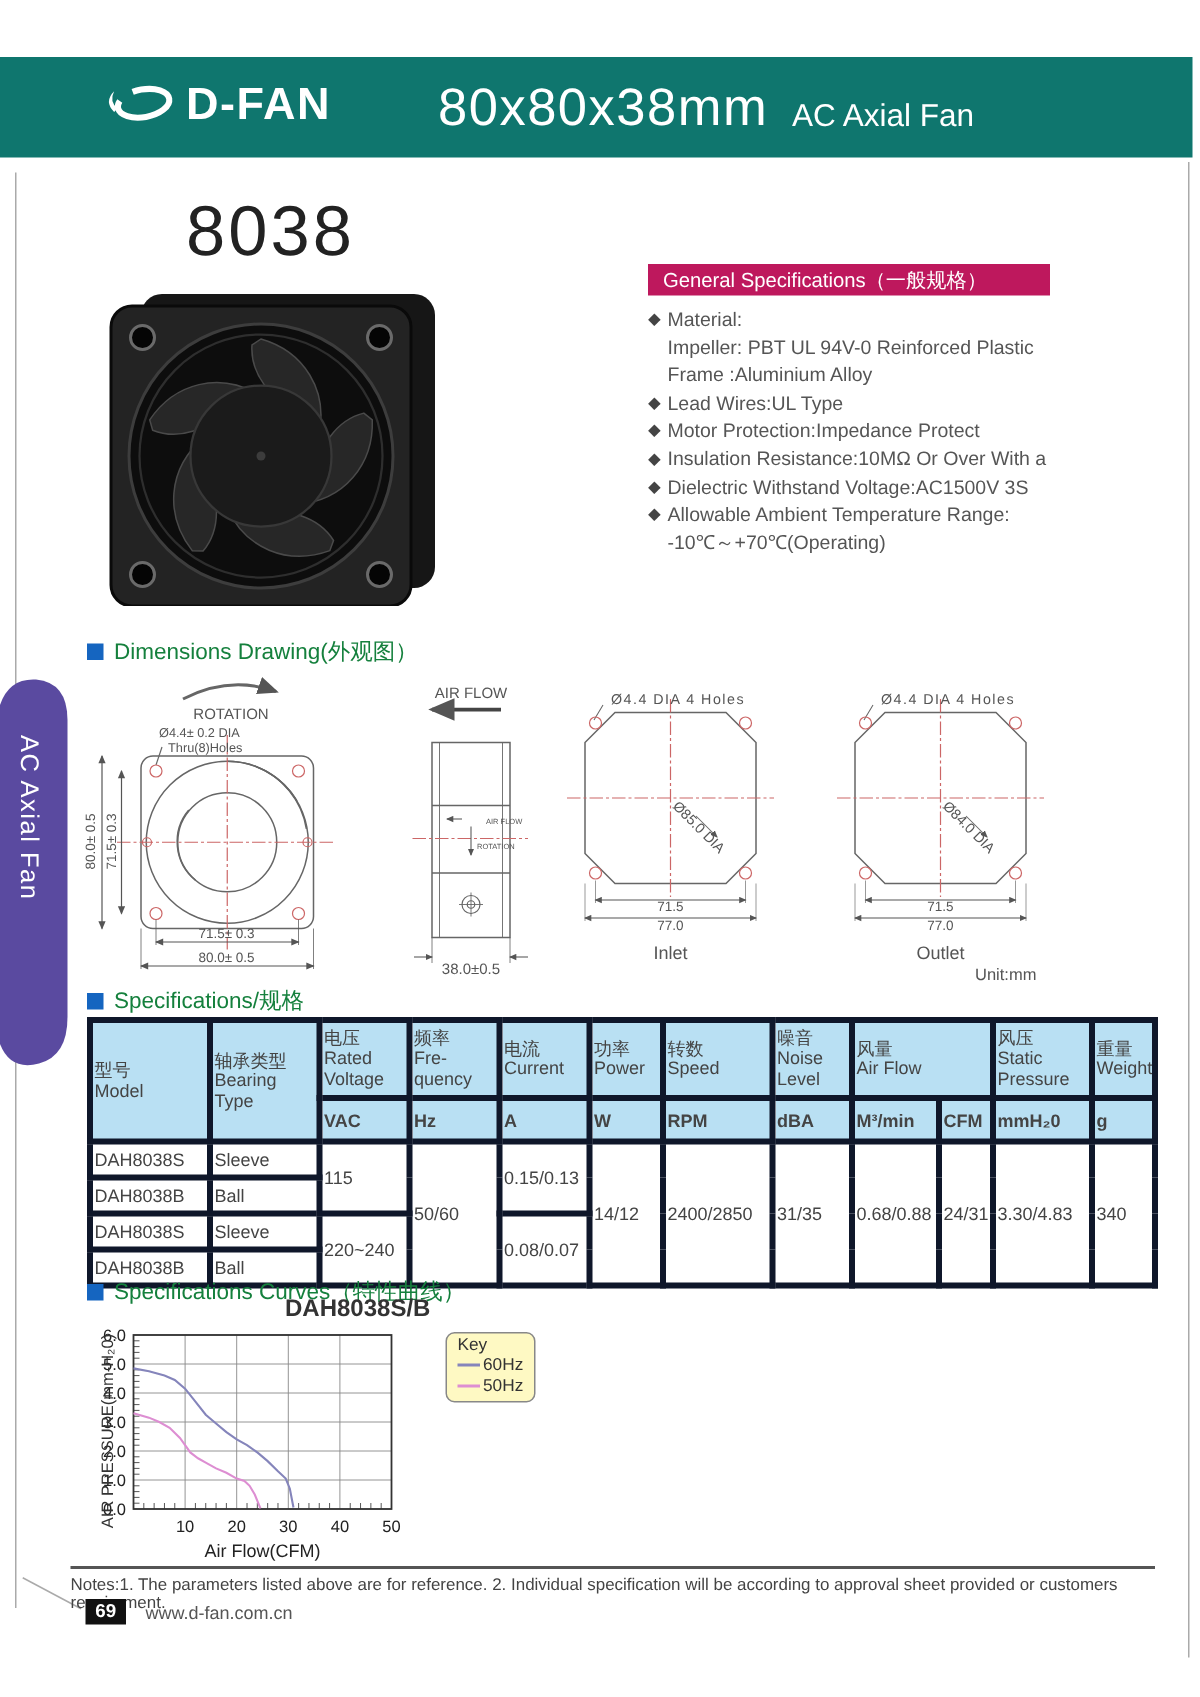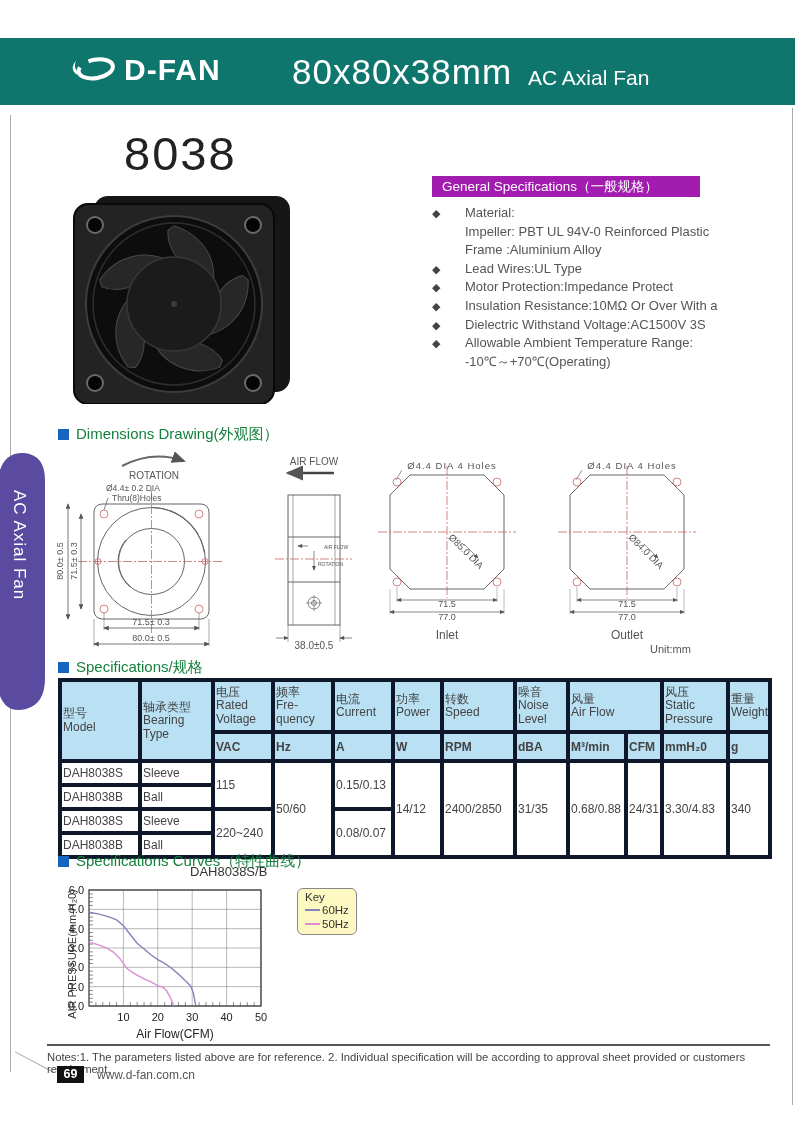--- a/index.html
+++ b/index.html
@@ -22,26 +22,26 @@
   
   .side-tab{position:absolute;left:0;top:448px;width:48px;height:268px;}
   .side-tab-label{position:absolute;left:9px;top:42px;color:#fff;font-size:17px;
         writing-mode:vertical-rl;text-orientation:sideways;letter-spacing:1px;}
 
   
   .model-title{position:absolute;left:124px;top:126px;font-size:47px;color:#222;letter-spacing:2px;}
   .fan-photo{position:absolute;left:68px;top:192px;}
 
   
-  .gs-bar{position:absolute;left:432px;top:176px;width:268px;height:21px;background:#a21caf;
+  .gs-bar{position:absolute;left:432px;top:176px;width:268px;height:21px;background:#be185d;
           color:#fff;font-size:13.5px;line-height:21px;padding-left:10px;box-sizing:border-box;}
   .gs-list{position:absolute;left:432px;top:204px;width:356px;font-size:13px;color:#555;}
   .gs-line{display:flex;line-height:18.6px;}
   .gs-line .diamond{width:13px;color:#444;font-size:11px;flex:none;}
-  .gs-line .t{white-space:pre;margin-left:20px;}
+  .gs-line .t{white-space:pre;}
 
   
   .sec-title{position:absolute;font-size:15px;color:#15803d;display:flex;align-items:center;}
   .sec-sq{width:11px;height:11px;background:#1565c0;margin-right:7px;flex:none;}
 
   
   .dims-svg{position:absolute;left:50px;top:448px;}
   .dims-svg text{font-family:"Liberation Sans",sans-serif;fill:#555;}
 
   
@@ -50,21 +50,21 @@
   .spec-table th,.spec-table td{border:4px solid #0f172a;text-align:left;vertical-align:middle;
               padding:0 1px;overflow:hidden;}
   .spec-table th{background:#b9e0f3;font-weight:400;}
   .spec-table .hrow1 th{height:48px;}
   .spec-table .hrow2 th{height:25px;font-weight:bold;}
   .spec-table td{height:20px;background:#fff;}
   .cn{font-size:12px;line-height:1.2;}
   .en{font-size:12px;line-height:1.15;}
 
   
-  .chart-title{position:absolute;left:190px;top:864px;font-size:13px;color:#333;}
+  .chart-title{position:absolute;left:190px;top:864px;font-size:16px;color:#333;font-weight:bold;}
   .chart-wrap{position:absolute;left:55px;top:882px;width:340px;height:160px;}
   .ylab{position:absolute;left:-58px;top:66px;transform:rotate(-90deg);transform-origin:center;
         font-size:11px;color:#333;width:150px;text-align:center;}
   .legend{position:absolute;left:242px;top:6px;border:1.5px solid #888;border-radius:6px;
           padding:2px 7px 3px 7px;font-size:11.5px;color:#333;background:#fef9c3;}
   .legend-row{display:flex;align-items:center;line-height:14px;}
   .legend-swatch{width:15px;height:2px;margin-right:2px;flex:none;}
 
   
   .foot-rule{position:absolute;left:47px;top:1044px;width:723px;height:2px;background:#555;}

